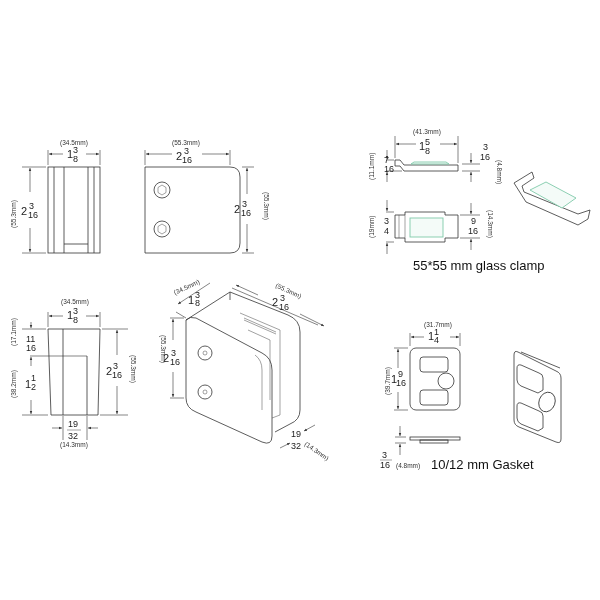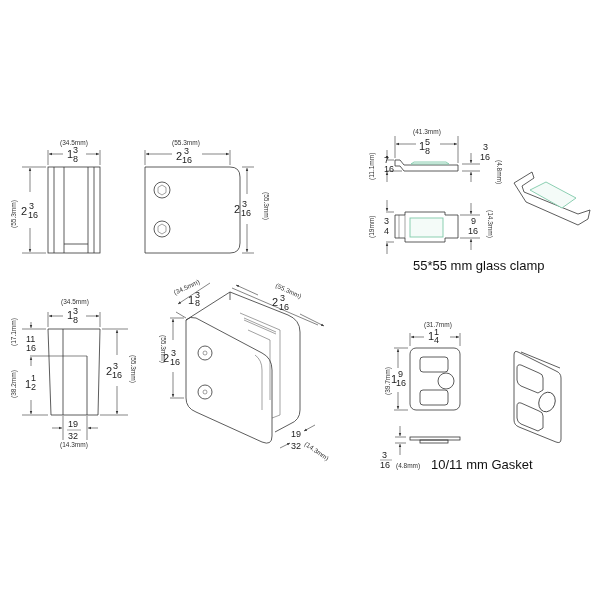--- a/index.html
+++ b/index.html
@@ -242,13 +242,13 @@
 
     <path class="ln" d="M518,352 Q514,350 514,355 L514,420 Q514,425 519,427 L556,442 Q561,444 561,439 L561,378 Q561,373 556,371 Z"></path>
     <path class="ln" d="M521,352 L560,368"></path>
     <path class="ln" d="M521,365 Q517,364 517,368 L517,380 Q517,384 521,386 L538,393 L543,390 L543,378 Q543,374 539,373 Z"></path>
     <path class="ln" d="M521,403 Q517,402 517,406 L517,418 Q517,422 521,424 L538,431 L543,428 L543,416 Q543,412 539,411 Z"></path>
     <ellipse class="ln" cx="547" cy="402" rx="8" ry="10" transform="rotate(20 547 402)"></ellipse>
   </g>
 </svg>
 
 <div class="caption" style="left:413px;top:258px;">55*55 mm glass clamp</div>
-<div class="caption" style="left:431px;top:457px;">10/11 mm Gasket</div>
+<div class="caption" style="left:431px;top:457px;">10/12 mm Gasket</div>
 
 </body></html>

